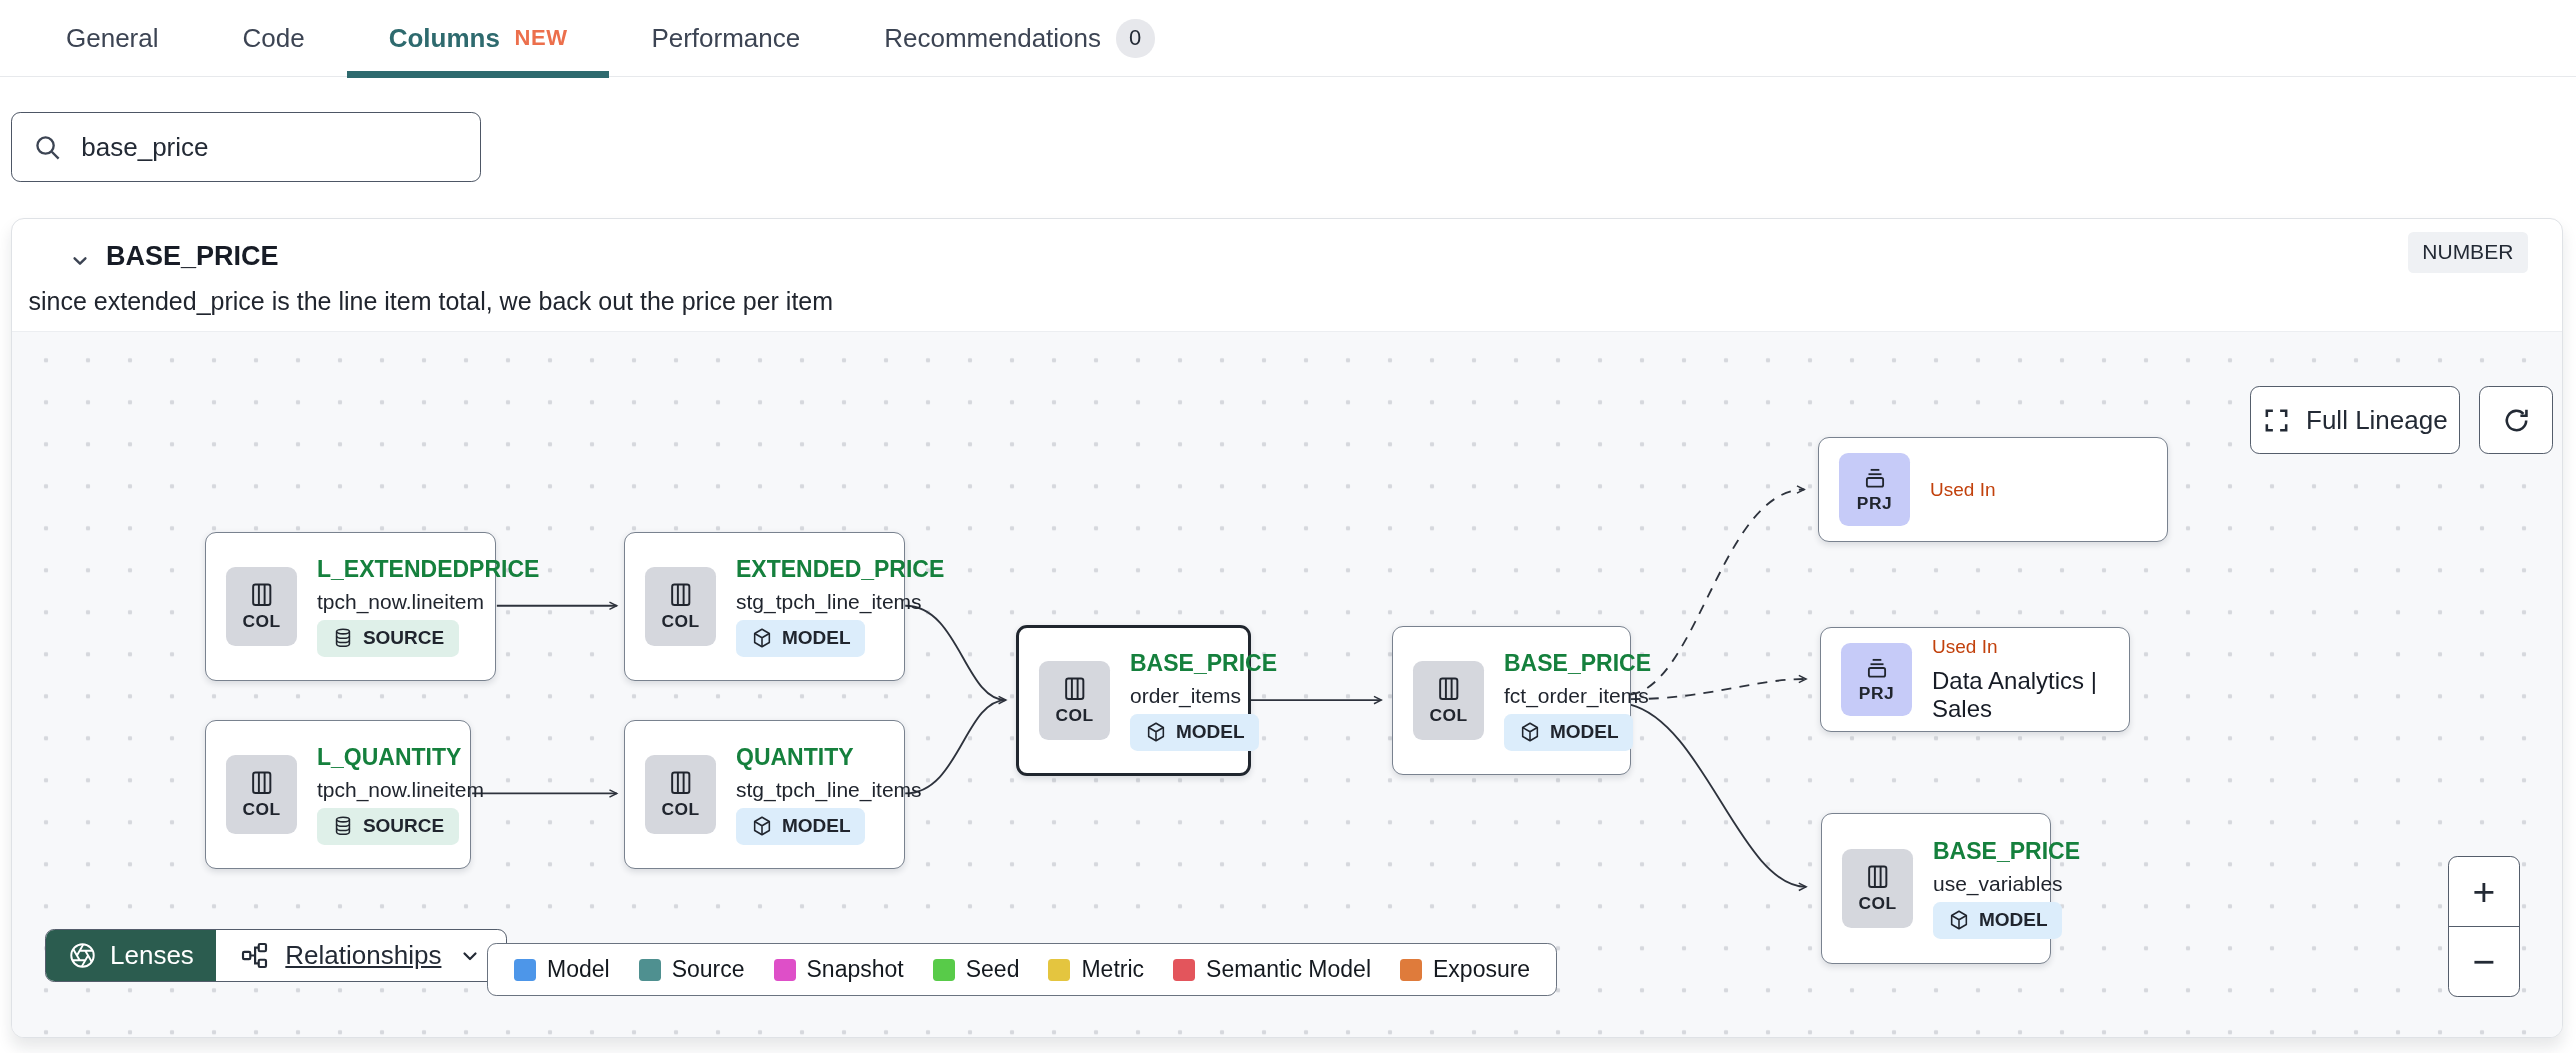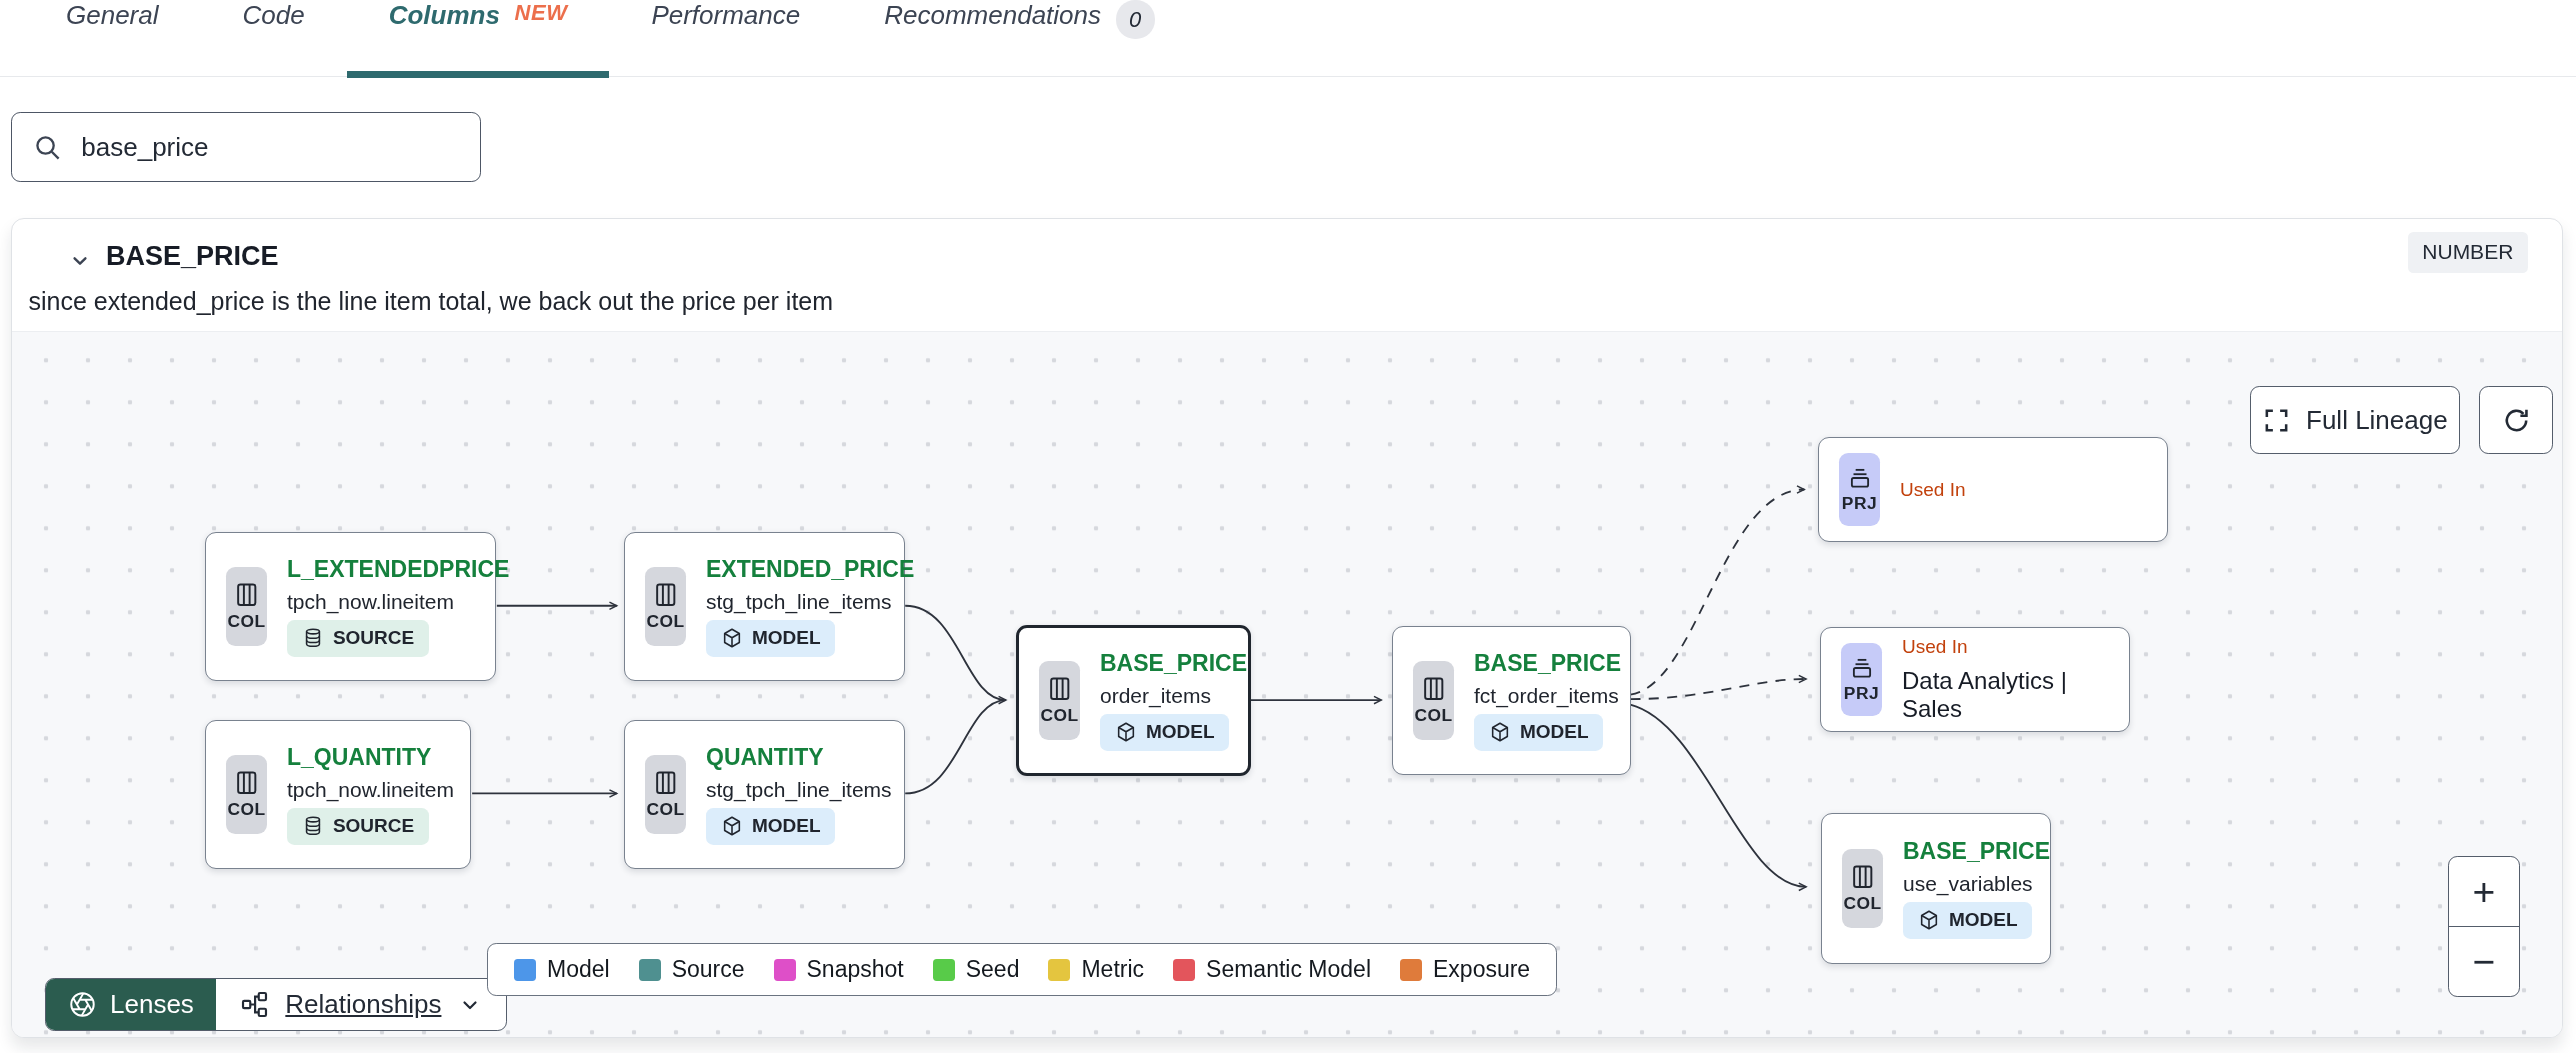--- a/index.html
+++ b/index.html
@@ -1,20 +1,20 @@
 <!DOCTYPE html>
 <html style="font-size:14.7px"><head>
 <meta charset="utf-8">
 <style>
   * { margin:0; padding:0; box-sizing:border-box; }
   html,body { width:2576px; height:1053px; background:#ffffff; font-family:"Liberation Sans",sans-serif; color:#232A35; overflow:hidden; position:relative; }
 
   
   .tabbar { position:absolute; top:0; left:0; width:100%; height:77px; border-bottom:1.8px solid #E7E9EC; display:flex; align-items:stretch; padding-left:24px; background:#fff; z-index:5; }
-  .tab { position:relative; display:flex; gap:14.7px; padding:0 42px; font-size:26px; color:#3C4453; cursor:pointer;font-style:italic; }
+  .tab { position:relative; display:flex; align-items:center; gap:14.7px; padding:0 42px; font-size:26px; color:#3C4453; cursor:pointer; }
   .tab.active { color:#2E6A6E; font-weight:700; }
   .tab.active::after { content:""; position:absolute; left:0; right:0; bottom:-1.8px; height:6.4px; background:#2E6A6E; }
   .tab-new { color:#EC6F4C; font-weight:700; font-size:22px; letter-spacing:0.5px; }
   .tab-count { background:#E7E8EC; color:#232A35; min-width:39px; height:39px; border-radius:19px; display:flex; align-items:center; justify-content:center; font-size:22px; font-weight:400; }
 
   
   .searchbox { position:absolute; left:11px; top:112px; width:470px; height:70px; border:1.8px solid #4D5665; border-radius:9.2px; background:#fff; display:flex; align-items:center; padding:0 20px; gap:18.3px; }
   .searchbox input { border:none; outline:none; flex:1; font-size:26px; color:#232A35; font-family:inherit; background:transparent; }
 
   
@@ -26,21 +26,21 @@
 
   
   .canvas { position:absolute; left:0; top:112px; width:2550px; height:706px; border-top:0.9px solid #ECEEF1;
             background-color:#F7F8FA;
             background-image:radial-gradient(circle,#D6D8DD 2px,transparent 2.6px);
             background-size:42px 42px; background-position:13px 7.3px; }
   .edges { position:absolute; left:0; top:0; width:100%; height:100%; }
 
   .node { position:absolute; background:#fff; border:1.8px solid #79828F; border-radius:11px; box-shadow:0 2.8px 6.4px rgba(25,30,45,.13); display:flex; align-items:center; padding:0 20px; gap:20px; cursor:pointer; }
   .node.selected { border:3.7px solid #20262E; }
-  .chip { width:41px; height:79px; border-radius:9.2px; display:flex; flex-direction:column; align-items:center; justify-content:center; gap:2.8px; flex:0 0 auto; }
+  .chip { width:71px; height:79px; border-radius:9.2px; display:flex; flex-direction:column; align-items:center; justify-content:center; gap:2.8px; flex:0 0 auto; }
   .chip-col { background:#D5D7DD; }
   .chip-prj { background:#C6CBF8; }
   .chip span { font-size:17.4px; font-weight:700; color:#20252E; letter-spacing:0.5px; }
   .node-content { display:flex; flex-direction:column; align-items:flex-start; gap:6.4px; }
   .node-title { font-size:23px; font-weight:600; color:#15803d; }
   .node-sub { font-size:21px; color:#20252E; }
   .node-badge { display:flex; align-items:center; gap:9.2px; border-radius:7.3px; padding:7.3px 14.7px; font-size:19px; font-weight:600; color:#20252E; }
   .badge-source { background:#DFF0E9; }
   .badge-model { background:#DCEDFB; }
   .exp-label { font-size:19px; color:#c2410c; }
@@ -48,21 +48,21 @@
 
   
   .btn { background:#fff; border:1.8px solid #545D6B; border-radius:9.2px; display:flex; align-items:center; justify-content:center; gap:14.7px; font-size:26px; color:#232A35; cursor:pointer; font-family:inherit;margin-left:33px; }
   .full-lineage { position:absolute; left:2205px; top:54px; width:210px; height:68px; }
   .refresh-btn { position:absolute; left:2434px; top:54px; width:74px; height:68px; }
   .zoomctl { position:absolute; left:2436px; top:524px; width:72px; height:141px; background:#fff; border:1.8px solid #545D6B; border-radius:9.2px; display:flex; flex-direction:column; overflow:hidden; }
   .zoomctl button { flex:1; border:none; background:none; font-size:39px; color:#232A35; cursor:pointer; font-family:inherit; line-height:1; }
   .zoomctl button + button { border-top:1.8px solid #545D6B; }
 
   
-  .lens-group { position:absolute; left:33px; top:646px; height:53px; display:flex; border:1.8px solid #545D6B; border-radius:9.2px; overflow:hidden; background:#fff; }
+  .lens-group { position:absolute; left:33px; top:597px; height:53px; display:flex; border:1.8px solid #545D6B; border-radius:9.2px; overflow:hidden; background:#fff; }
   .lenses-btn { background:#2B5C4F; color:#fff; border:none; display:flex; align-items:center; gap:13px; padding:0 22px; font-size:26px; cursor:pointer; font-family:inherit; }
   .rel-btn { background:none; border:none; display:flex; align-items:center; gap:16.5px; padding:0 24px; font-size:26px; color:#232A35; cursor:pointer; font-family:inherit;text-decoration:underline; }
   .legend { position:absolute; left:475px; top:611px; height:53px; background:#fff; border:1.8px solid #6A7380; border-radius:9.2px; display:flex; align-items:center; padding:0 26px; gap:29px; }
   .legend-item { display:flex; align-items:center; gap:11px; font-size:23px; color:#14191F; }
   .legend-swatch { width:22px; height:22px; border-radius:3.7px; flex:0 0 auto; }
 </style>
 </head>
 <body>
 
 <nav class="tabbar">

